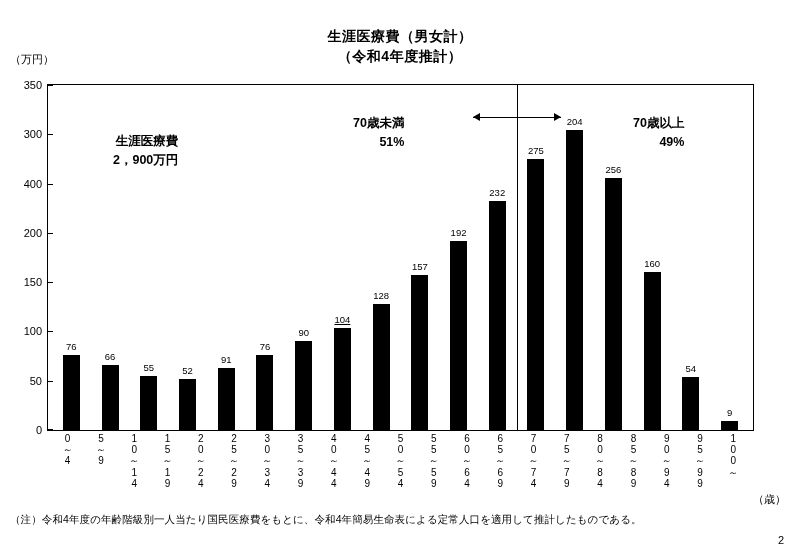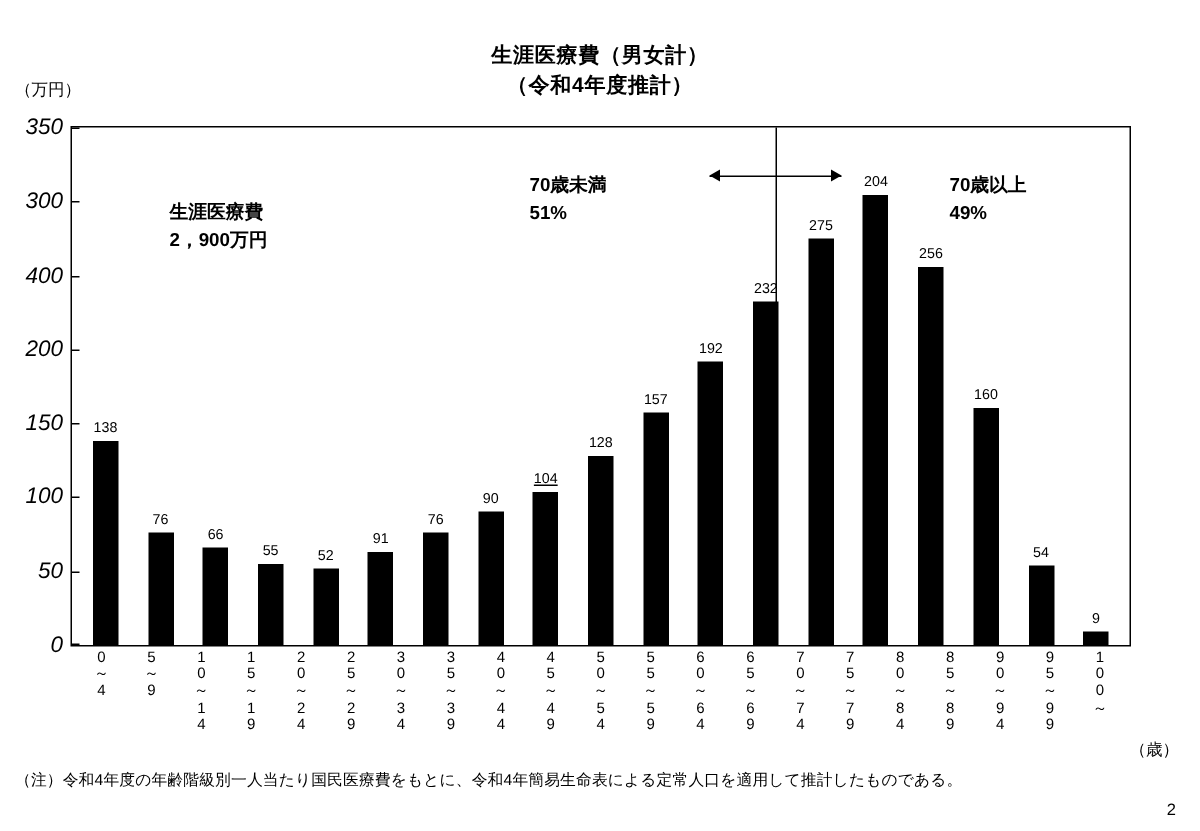--- a/index.html
+++ b/index.html
@@ -53,23 +53,22 @@
     width:707px;
     height:347px;
     border:1px solid #000;
     box-sizing:border-box;
   }
   .ytick{
     position:absolute;
     right:100%;
     transform:translateY(-50%);
     margin-right:6px;
-    font-size:15px;
+    font-size:11px;
     white-space:nowrap;
-    font-style:italic;
   }
   .tickmark{
     position:absolute;
     left:0;
     width:5px;height:1px;
     background:#000;
   }
   .bars{
     position:absolute;
     left:0;top:0;right:0;bottom:0;
@@ -103,21 +102,21 @@
     width:1px;
     background:#000;
   }
   .annot{
     position:absolute;
     font-size:12.5px;
     font-weight:bold;
     line-height:1.5;
     white-space:pre-line;
   }
-  .annot.plain{font-weight:bold;}
+  .annot.plain{font-weight:bold;text-align:right;}
   .arrow{
     position:absolute;
     height:10px;
   }
   .arrow .shaft{
     position:absolute;
     top:5px;left:0;right:0;
     height:1px;background:#000;
   }
   .arrow .head{
@@ -155,24 +154,20 @@
 
 <div class="title">
   <div>生涯医療費（男女計）</div>
   <div>（令和4年度推計）</div>
 </div>
 
 <div class="unit-label">（万円）</div>
 
 <div id="plot">
   <div class="bars" id="bars">
-      <div class="barcell">
-        <div class="bar" style="height: 136.029px;"></div>
-        <div class="barval" style="bottom: 139.029px;">138</div>
-      </div>
       <div class="barcell">
         <div class="bar" style="height: 74.9143px;"></div>
         <div class="barval" style="bottom: 77.9143px;">76</div>
       </div>
       <div class="barcell">
         <div class="bar" style="height: 65.0571px;"></div>
         <div class="barval" style="bottom: 68.0571px;">66</div>
       </div>
       <div class="barcell">
         <div class="bar" style="height: 54.2143px;"></div>

